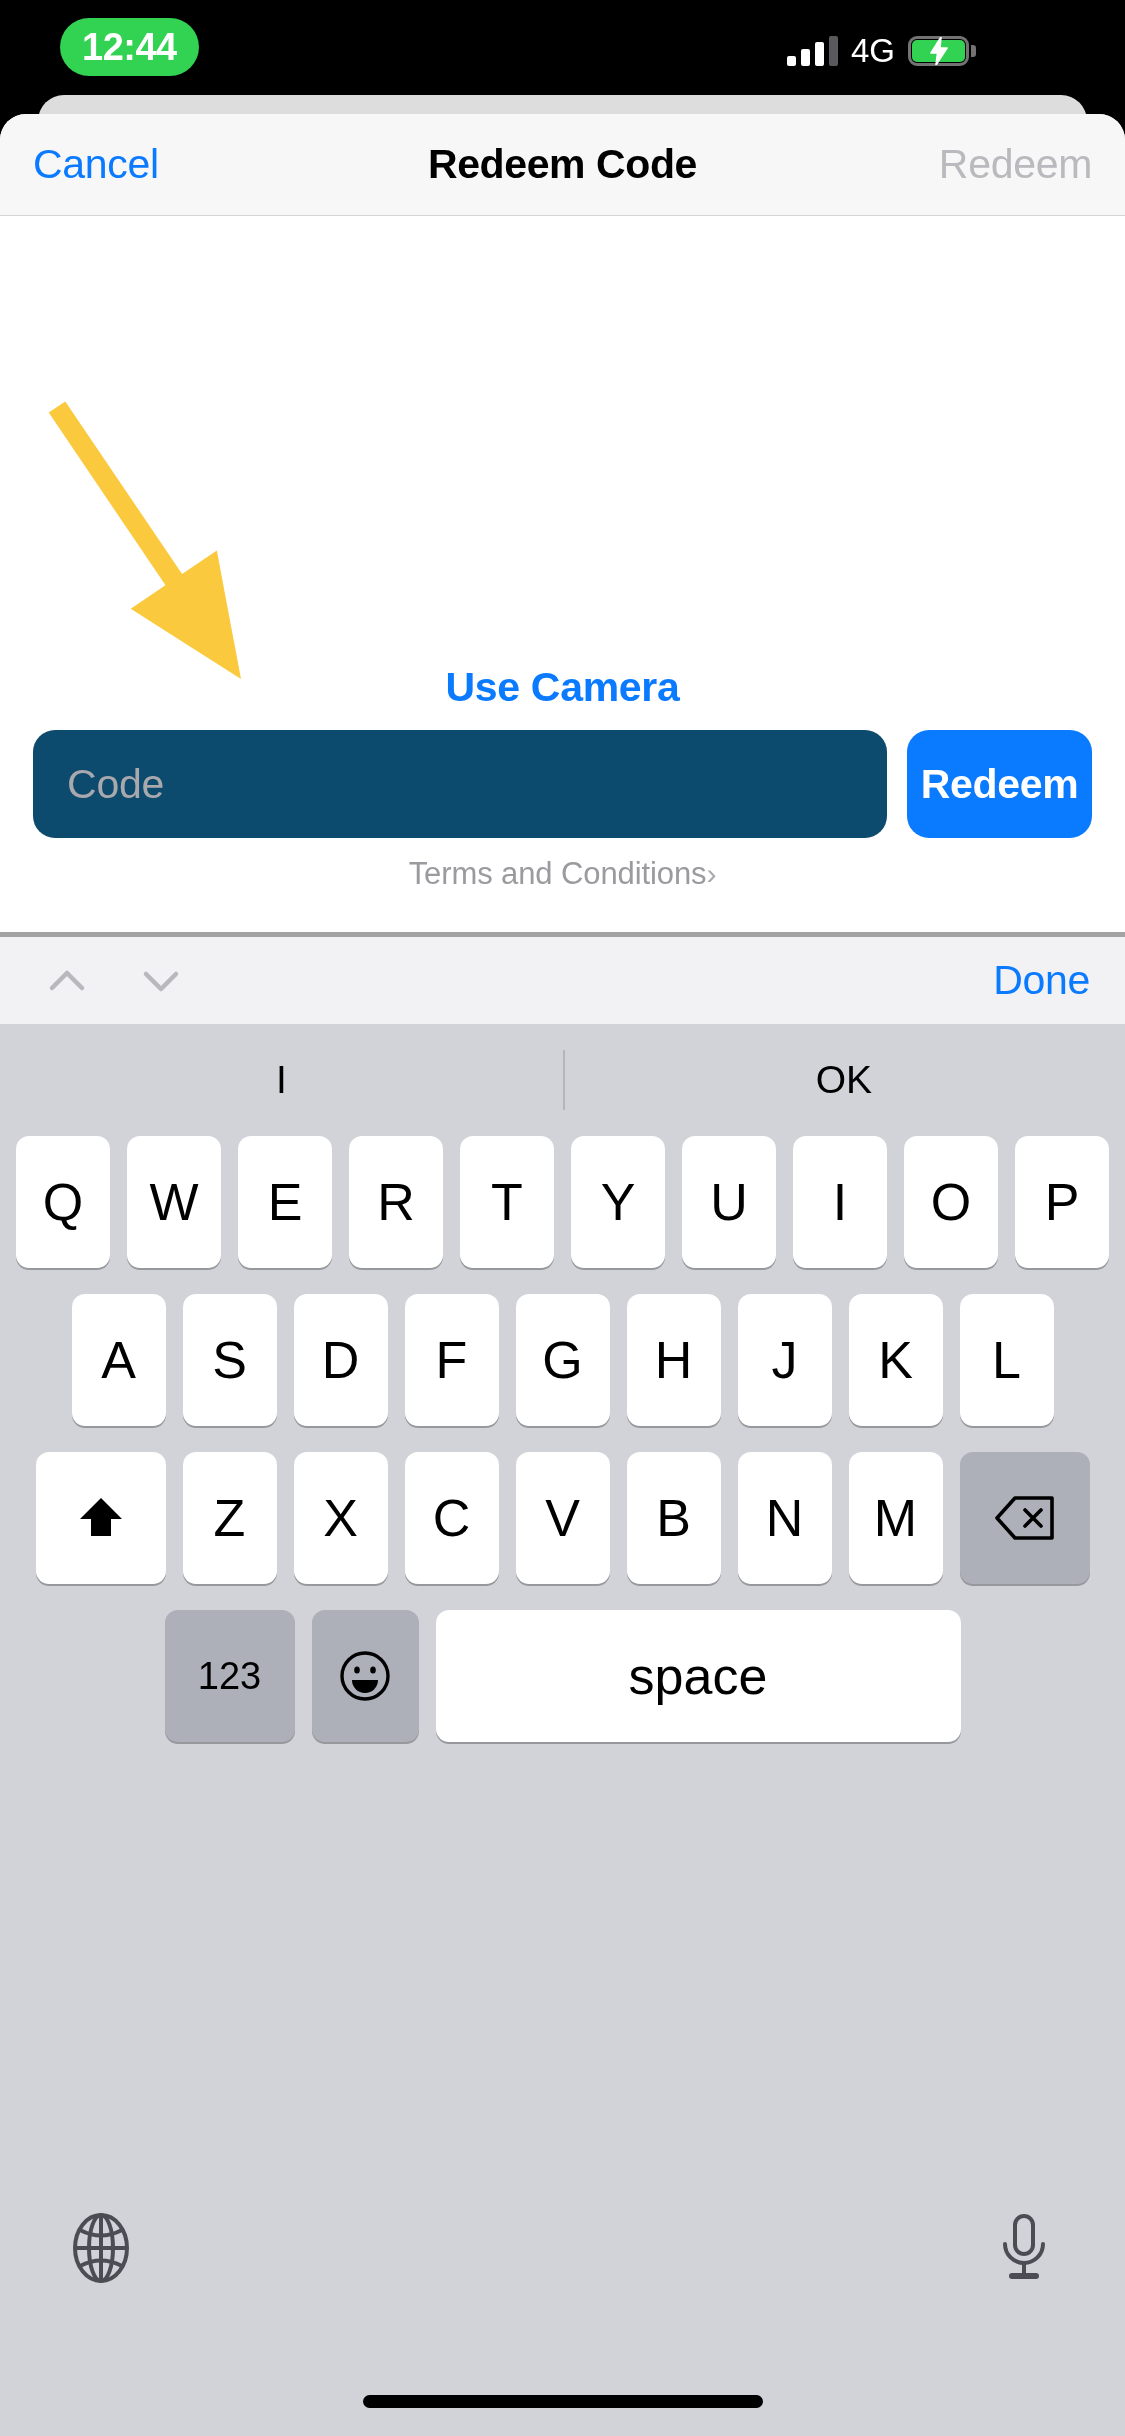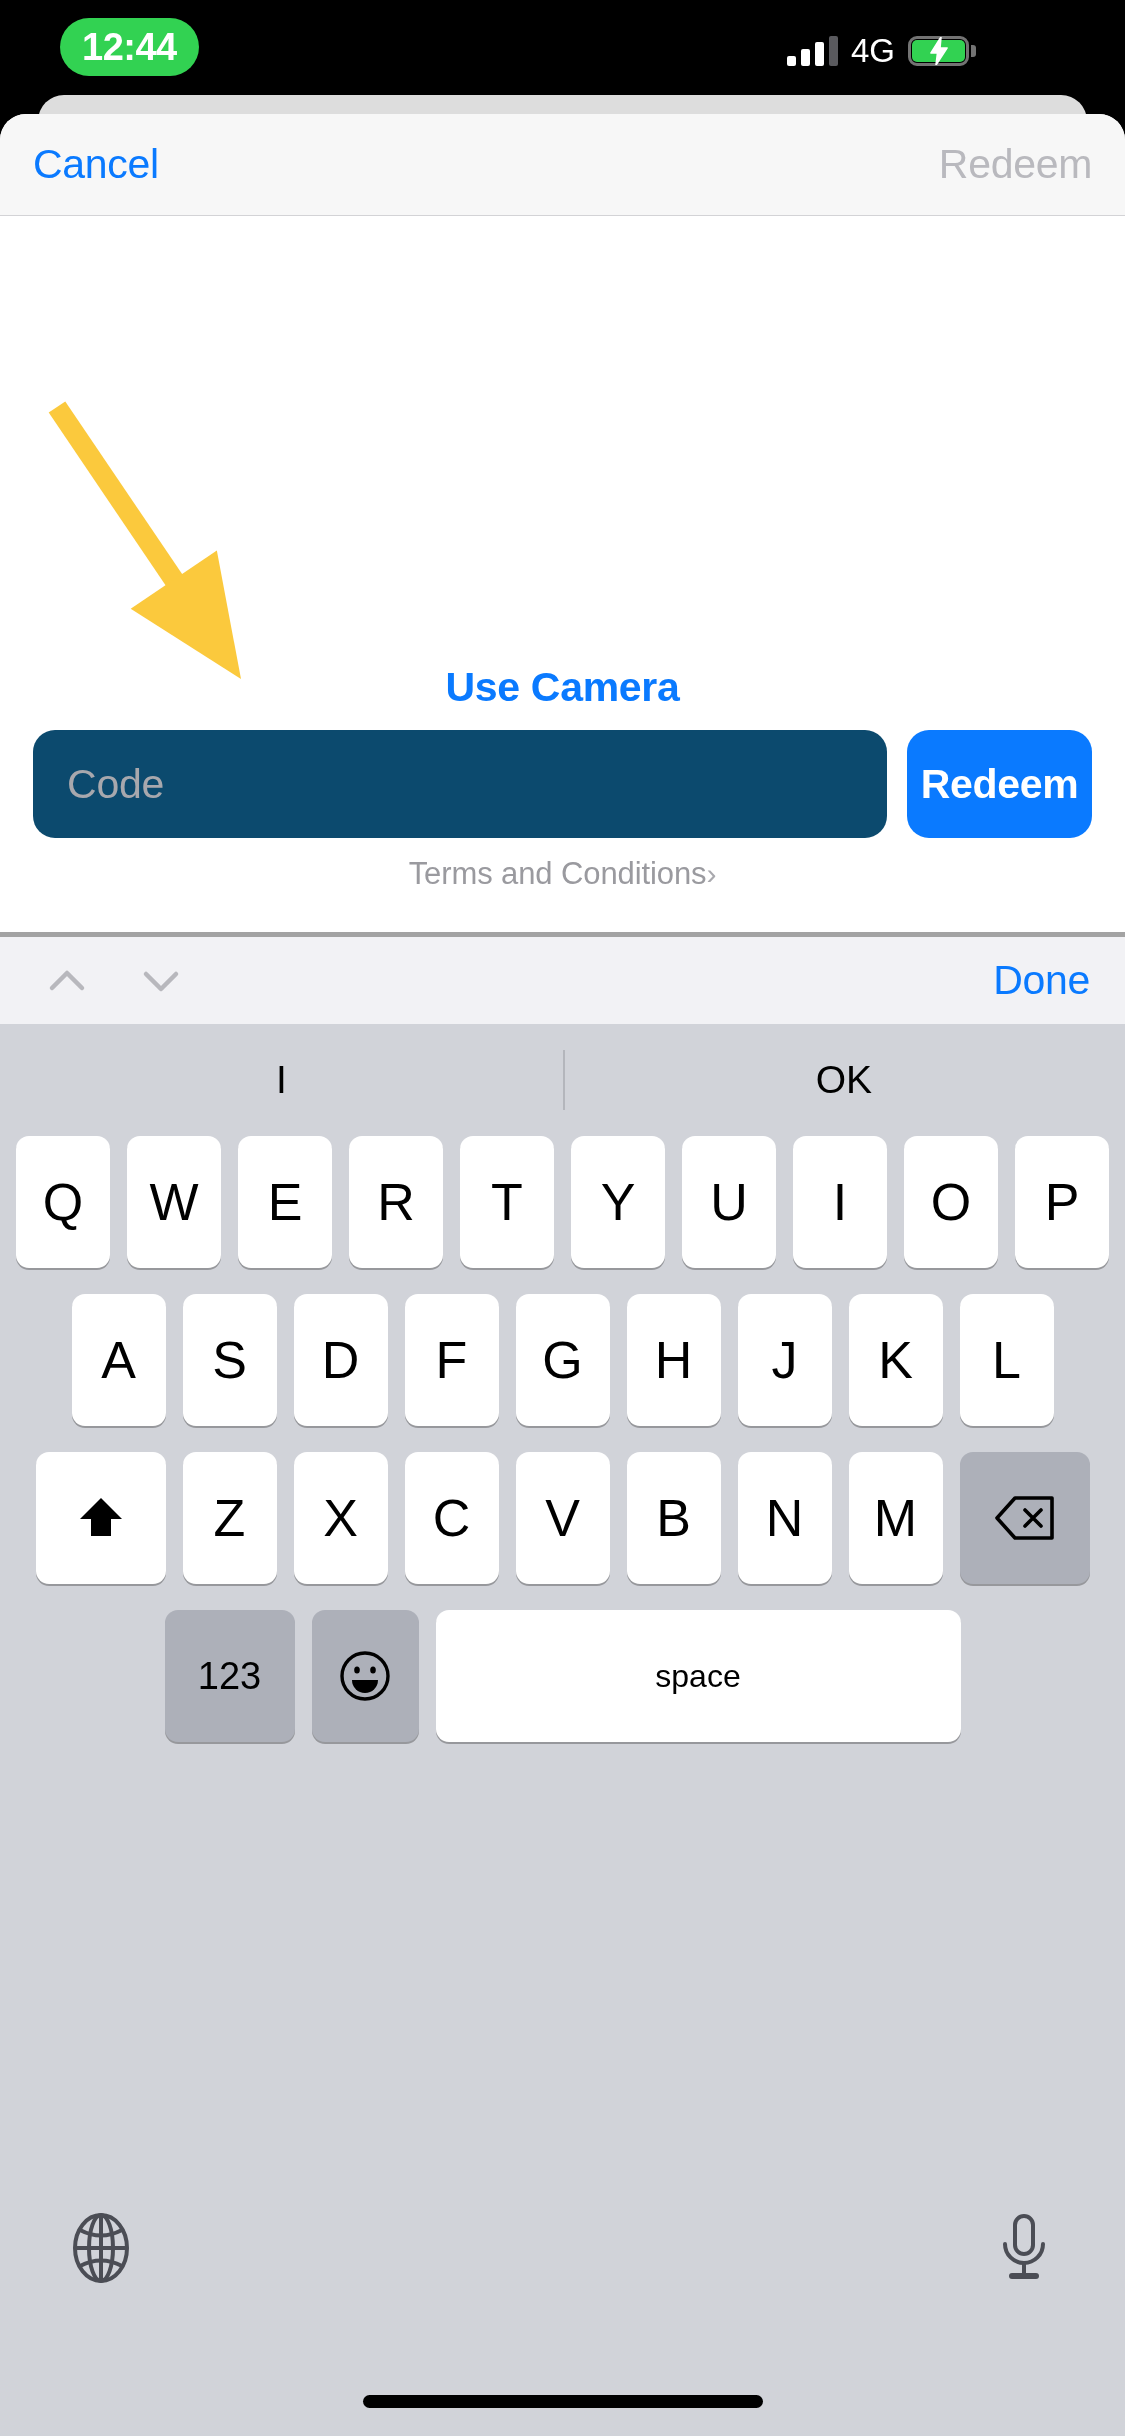--- a/index.html
+++ b/index.html
@@ -132,21 +132,21 @@
     box-shadow:0 2px 0 rgba(0,0,0,0.28);
   }
   #row1 .key{ width:94px; }
   #row2 .key{ width:94px; }
   #row3 .key.letter{ width:94px; }
   .key.dark{ background:#adb0b9; box-shadow:0 2px 0 rgba(0,0,0,0.28); }
   #key-shift{ width:130px; }
   #key-backspace{ width:130px; }
   #key-123{ width:130px; font-size:38px; }
   #key-emoji{ width:107px; }
-  #key-space{ width:525px; font-size:32px; }
+  #key-space{ width:525px; font-size:52px; }
   #key-return{ width:262px; font-size:40px; }
 
   #bottom-row{
     position:absolute; left:0; bottom:118px; width:100%; height:140px;
     display:flex; align-items:center; justify-content:space-between;
     padding:0 55px;
   }
   .bottom-icon{ width:92px; height:92px; display:flex; align-items:center; justify-content:center; }
 
   #home-indicator{
@@ -181,20 +181,21 @@
       </div>
     </div>
   </div>
 
   <div id="sheet-back"></div>
 
   <div id="sheet">
 
     <div id="nav-bar">
       <div id="nav-cancel">Cancel</div>
+      <div id="nav-title">Redeem Code</div>
       <div id="nav-redeem">Redeem</div>
     </div>
 
     <div id="content">
 
       <div id="use-camera">Use Camera</div>
 
       <div id="entry-row">
         <div id="code-field">
           <span id="code-placeholder">Code</span>

